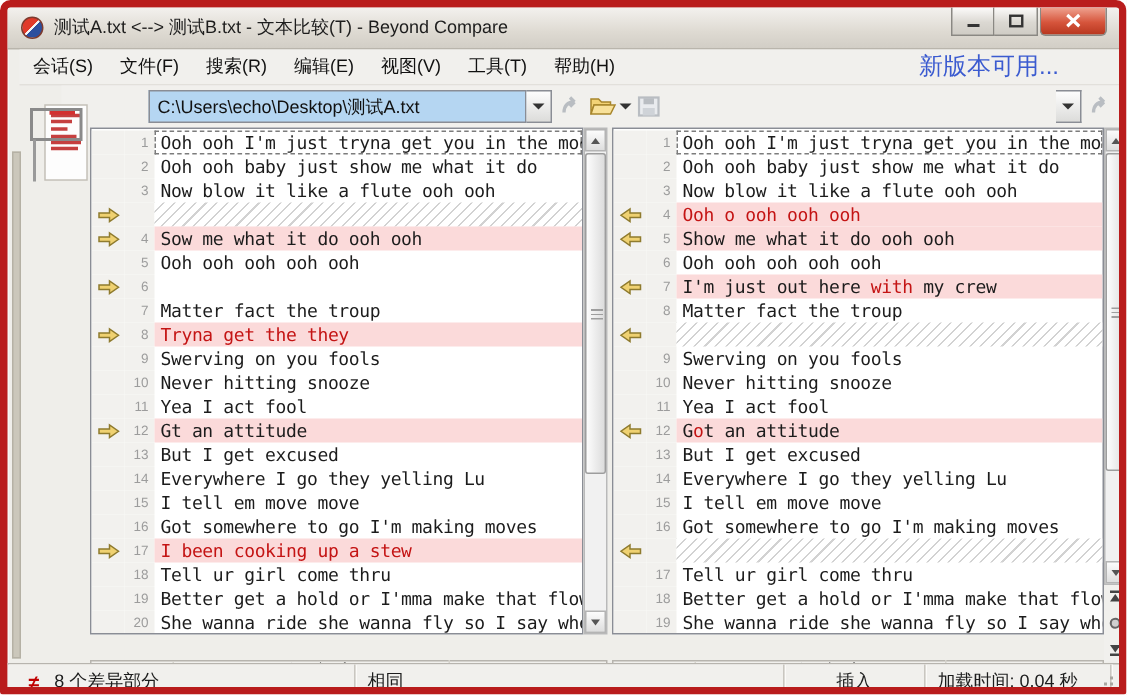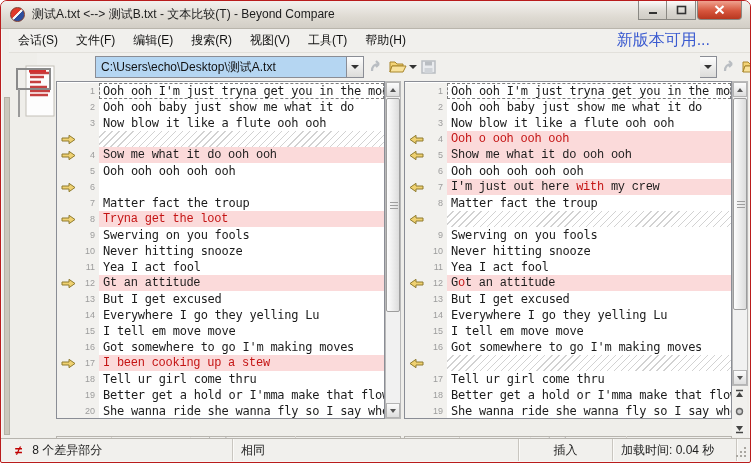--- a/index.html
+++ b/index.html
@@ -1,18 +1,18 @@
 <!DOCTYPE html>
 <html><head>
 <meta charset="utf-8">
 <style>
   html,body{margin:0;padding:0;background:#ffffff;}
   *{box-sizing:border-box;}
   .window{position:relative;width:751px;height:463px;font-family:"Liberation Sans",sans-serif;
-    background:#efeeea;border:1px solid #b91c1c;border-radius:7px 7px 2px 2px;overflow:hidden;
+    background:#efeeea;border:5px solid #b91c1c;border-radius:7px 7px 2px 2px;overflow:hidden;
     box-shadow:inset 0 0 0 1px #f7f6f3;}
   
   .titlebar{position:absolute;left:0;top:0;width:100%;height:28px;
     background:linear-gradient(#f3f1ee,#dedad2 60%,#d2cec6);border-bottom:1px solid #b9b5ac;
     display:flex;align-items:center;}
   .app-icon{width:15px;height:15px;margin:0 7px 0 9px;border-radius:50%;
     background:linear-gradient(135deg,#e03a2a 0 45%,#f4f4f4 45% 55%,#2d4f9e 55%);
     border:1px solid #7d3b2f;}
   .title-text{font-size:12px;color:#1d1d1d;}
   .winbtns{position:absolute;right:8px;top:0;display:flex;}
@@ -42,21 +42,21 @@
   .view{position:absolute;top:80px;height:338px;border:1px solid #8a8d95;background:#fff;overflow:hidden;}
   .view.left{left:55px;width:329px;}
   .view.right{left:403px;width:328px;}
   .rows{position:absolute;left:0;top:0;right:0;padding-top:1px;}
   .row{display:flex;height:16px;}
   .row .marker{width:22px;background:#f2f1ee;display:flex;align-items:center;justify-content:center;flex:none;}
   .row .num{width:20px;flex:none;background:#f2f1ee;font-size:9px;color:#9c9c9c;text-align:right;
     padding-right:4px;line-height:16px;}
   .row .txt{flex:1;font-family:"DejaVu Sans Mono",monospace;font-size:12px;line-height:16px;
     letter-spacing:-0.25px;white-space:pre;overflow:hidden;color:#1c1c1c;padding-left:4px;}
-  .txt.diff{background:#fbdada;font-family:Liberation Mono, monospace;}
+  .txt.diff{background:#fbdada;}
   .txt.current{outline:1px dashed #7c7c7c;outline-offset:-1px;}
   .txt.gap{background:repeating-linear-gradient(135deg,#ffffff 0 4px,#d2d2d2 4px 5px);}
   .red{color:#c41414;}
   
   .vscroll{position:absolute;width:16px;background:#f1f1f1;border:1px solid #b9b9b9;}
   .vscroll.leftpane{left:384px;top:80px;height:338px;}
   .vscroll.rightpane{left:731px;top:80px;height:305px;}
   .sb-btn{position:absolute;left:0;width:14px;height:15px;background:linear-gradient(#fcfcfc,#dedede);
     border:1px solid #b4b4b4;display:flex;align-items:center;justify-content:center;}
   .tri-up-s{width:0;height:0;border-left:3px solid transparent;border-right:3px solid transparent;border-bottom:4px solid #555;}
@@ -119,22 +119,22 @@
         <svg width="11" height="10">
             <path d="M1.5 1 L9.5 8.5 M9.5 1 L1.5 8.5" stroke="#fff" stroke-width="2.1"></path>
           </svg>
       </div>
     </div>
   </div>
 
   <div class="menubar">
     <span class="menu-item">会话(S)</span>
     <span class="menu-item">文件(F)</span>
+    <span class="menu-item">搜索(R)</span>
     <span class="menu-item">编辑(E)</span>
-    <span class="menu-item">搜索(R)</span>
     <span class="menu-item">视图(V)</span>
     <span class="menu-item">工具(T)</span>
     <span class="menu-item">帮助(H)</span>
     <span class="update-link">新版本可用...</span>
   </div>
 
   <div class="pathrow">
     <div class="combo selected" style="left:58px;width:252px;">C:\Users\echo\Desktop\测试A.txt</div>
     <div class="combo-btn" style="left:310px;">
         <span class="tri-down"></span>
@@ -251,21 +251,21 @@
           <span class="num">7</span>
           <span class="txt same"><span>Matter fact the troup</span></span>
         </div>
         <div class="row">
           <span class="marker">
             <svg width="15" height="11" viewBox="0 0 15 11">
               <path d="M1 4 h7 V1.3 L14 5.5 L8 9.7 V7 H1 z" fill="#efd171" stroke="#8f7b2e" stroke-width="1"></path>
             </svg>
           </span>
           <span class="num">8</span>
-          <span class="txt diff"><span class="red">Tryna get the loot</span></span>
+          <span class="txt diff"><span class="red">Tryna get the they</span></span>
         </div>
         <div class="row">
           <span class="marker"></span>
           <span class="num">9</span>
           <span class="txt same"><span>Swerving on you fools</span></span>
         </div>
         <div class="row">
           <span class="marker"></span>
           <span class="num">10</span>
           <span class="txt same"><span>Never hitting snooze</span></span>

